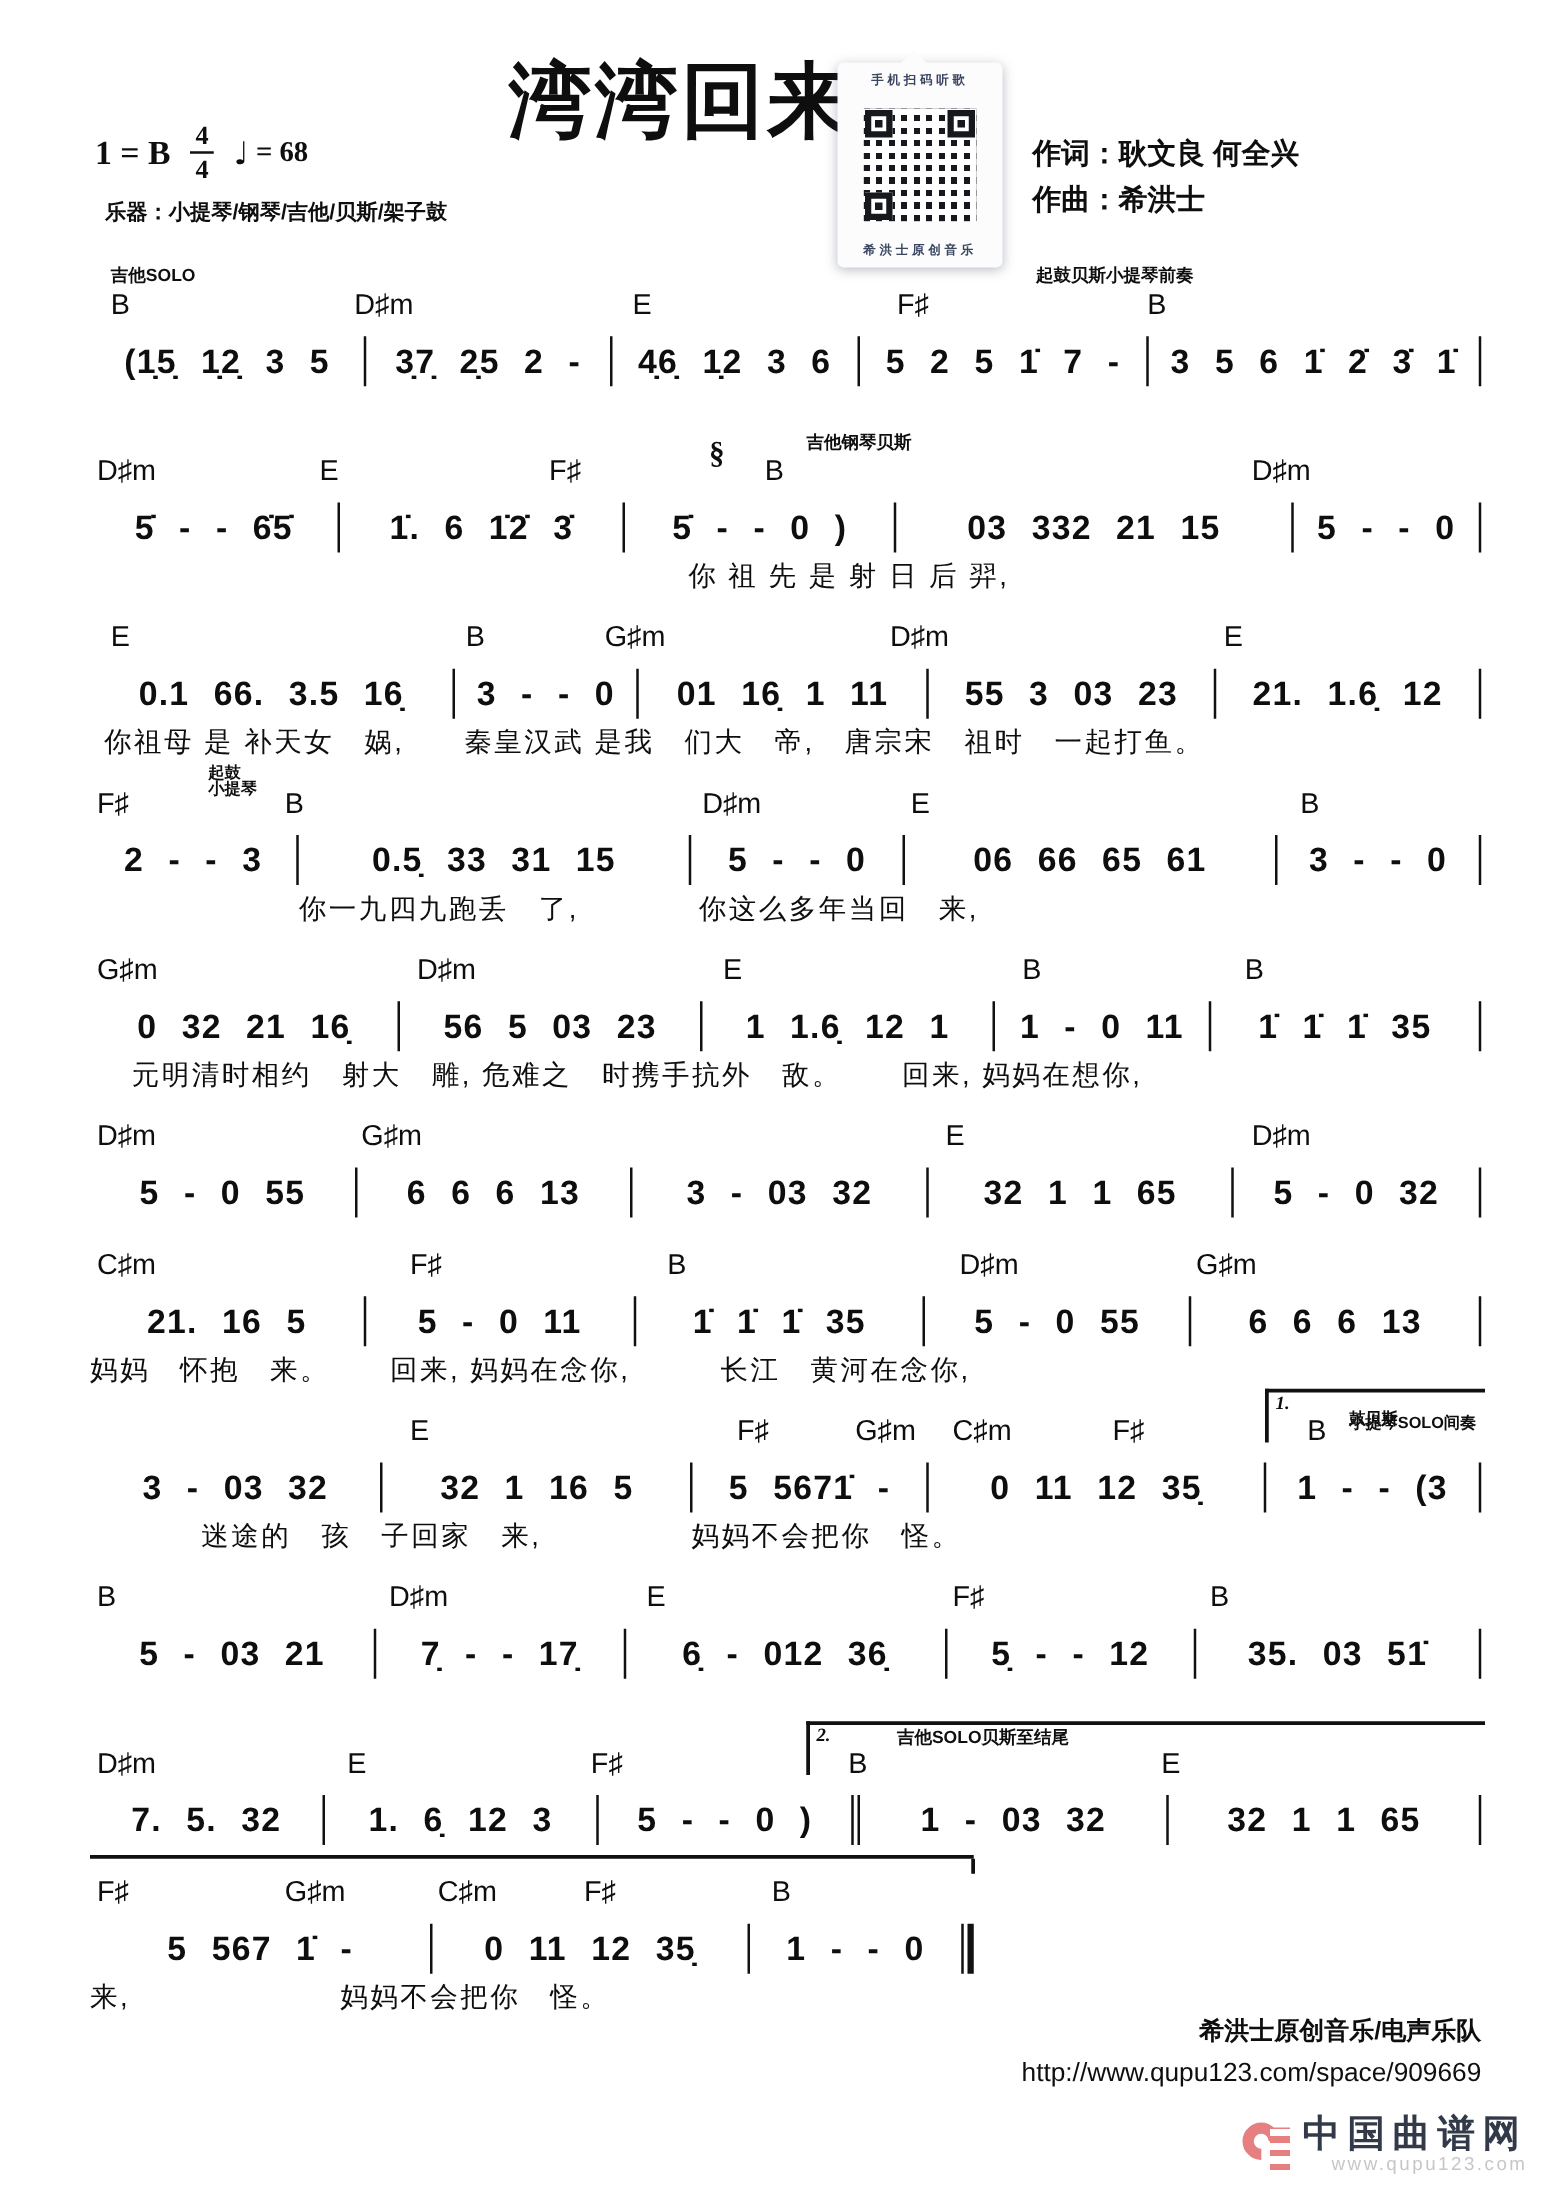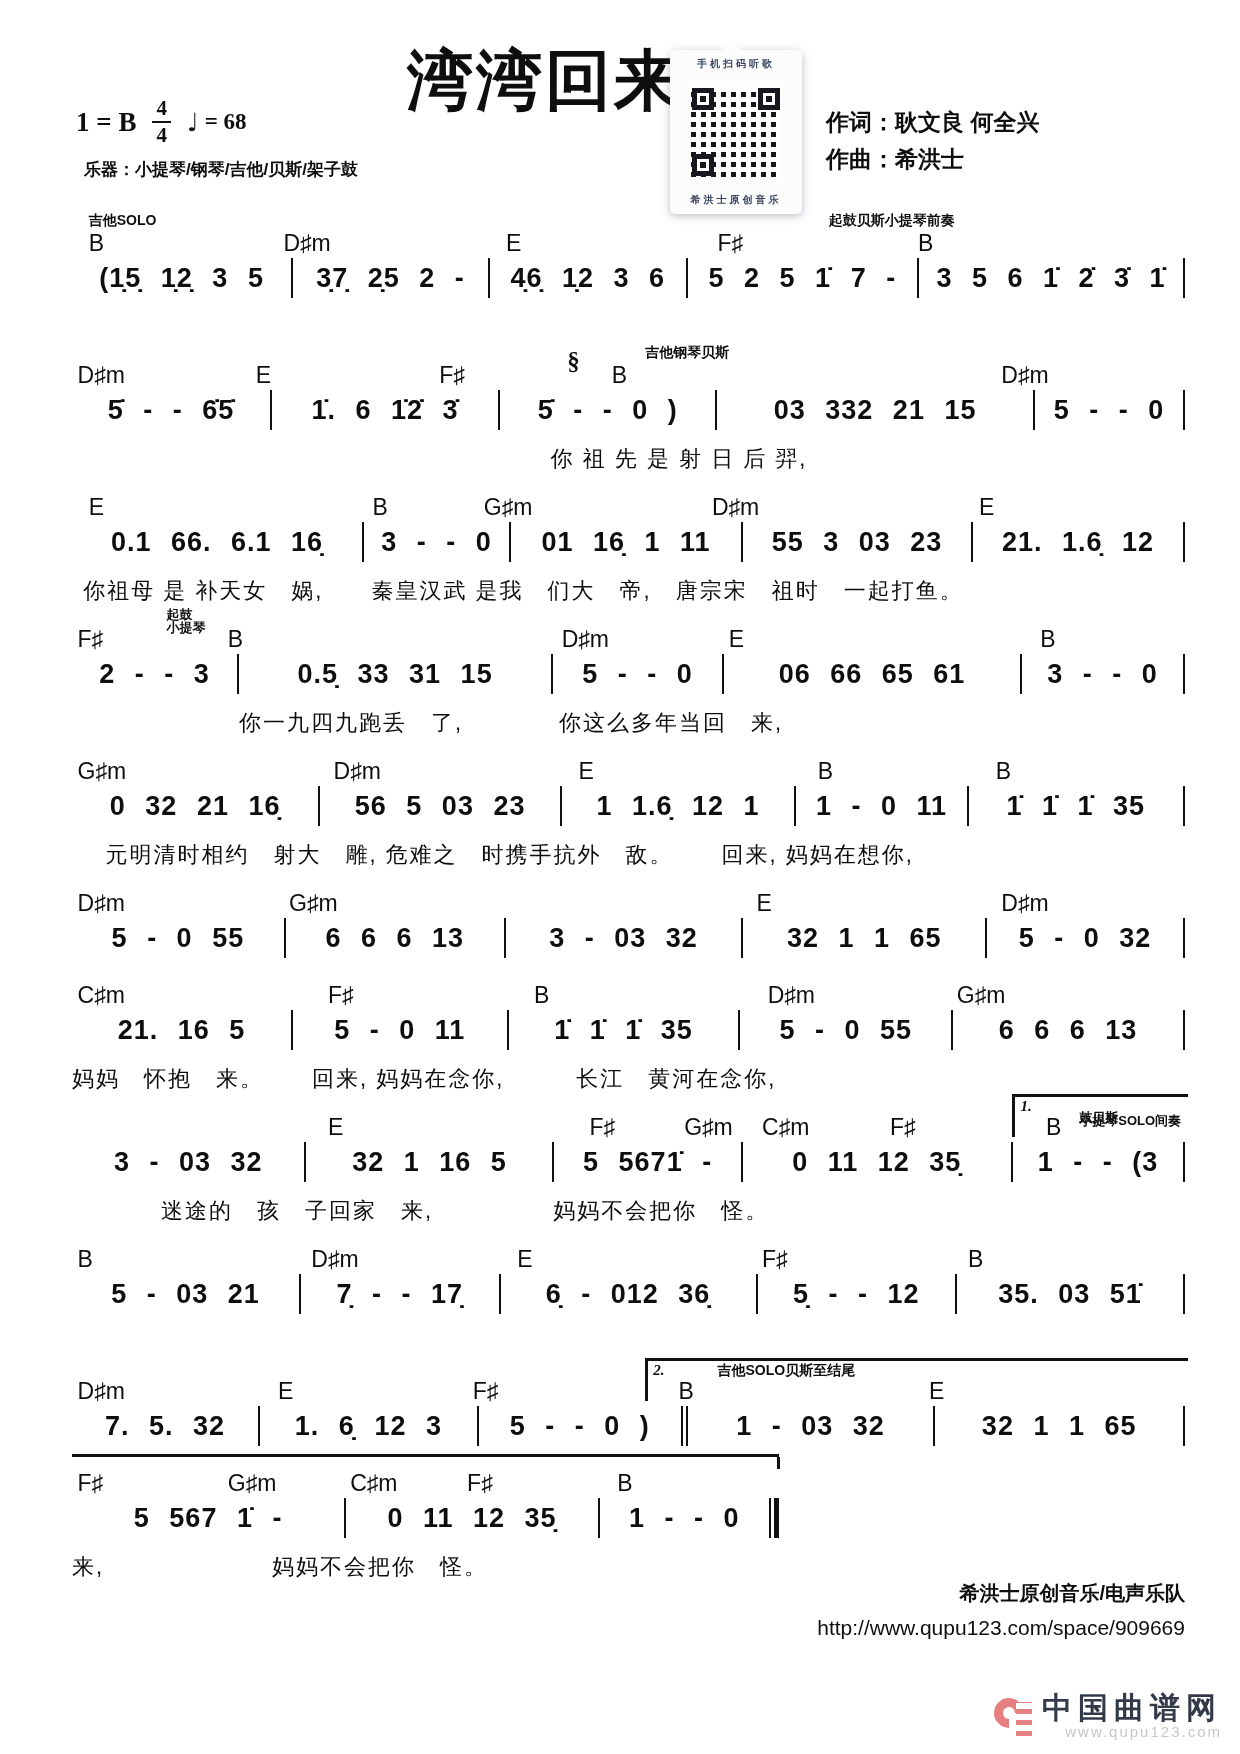--- a/index.html
+++ b/index.html
@@ -30,26 +30,26 @@
   .qr-f::after{content:"";position:absolute;left:3px;top:3px;width:6px;height:6px;background:#16181d;}
   .qr-f.tl{left:1px;top:1px}.qr-f.tr{right:1px;top:1px}.qr-f.bl{left:1px;bottom:1px}
   
   .score{position:absolute;left:72px;top:212px;width:1113px;}
   .line{position:relative;margin-bottom:4px;}
   .ann{position:relative;height:18px;}
   .ann span{position:absolute;font-size:14px;font-weight:bold;white-space:nowrap;}
   .chords{position:relative;height:26px;}
   .chords .ch{position:absolute;font-size:23px;white-space:nowrap;}
   .segno{position:absolute;font-size:25px;font-weight:bold;font-family:"Liberation Serif",serif;}
-  .notes{display:flex;align-items:center;height:44px;font-weight:bold;font-size:27px;white-space:nowrap;}
+  .notes{display:flex;align-items:center;height:44px;font-weight:bold;font-size:27px;white-space:nowrap;margin-top:11px;}
   .m{text-align:center;letter-spacing:1px;word-spacing:11px;overflow:hidden;}
   .bar{flex:none;width:2px;height:40px;background:#111;}
   .bar.gap{margin-left:3px;}
   .bar.thick{width:5px;margin-left:3px;}
-  .lyr{position:relative;height:30px;font-size:22px;white-space:nowrap;margin-top:10px;}
+  .lyr{position:relative;height:30px;font-size:22px;white-space:nowrap;}
   .lyr .txt{position:absolute;top:2px;letter-spacing:2px;}
   .volta{position:absolute;top:-2px;height:40px;border-top:3px solid #111;border-left:3px solid #111;z-index:2;}
   .volta i{font-style:italic;font-weight:bold;font-size:15px;margin-left:5px;font-family:"Liberation Serif",serif;}
   .topline{position:absolute;top:2px;border-top:3px solid #111;height:12px;}
   .topline::after{content:"";position:absolute;right:-1px;top:0;width:3px;height:12px;background:#111;}
   .ds{position:absolute;font-family:"Liberation Serif",serif;font-size:17px;top:0;}
   .endcredit{position:absolute;left:66%;width:34%;text-align:right;}
   .endcredit .band{font-size:20px;font-weight:bold;}
   .endcredit .url{font-size:21px;margin-top:9px;}
   
@@ -159,21 +159,21 @@
     <div class="line">
       <div class="ann"></div>
       <div class="chords">
         <span class="ch" style="left:1.5%">E</span>
         <span class="ch" style="left:27%">B</span>
         <span class="ch" style="left:37%">G♯m</span>
         <span class="ch" style="left:57.5%">D♯m</span>
         <span class="ch" style="left:81.5%">E</span>
       </div>
       <div class="notes">
-        <span class="m" style="flex-grow:27">0.1 66. 6.1 16̣</span>
+        <span class="m" style="flex-grow:27">0.1 66. 3.5 16̣</span>
           <span class="bar"></span>
         <span class="m" style="flex-grow:12">3 - - 0</span>
           <span class="bar"></span>
         <span class="m" style="flex-grow:21">01 16̣ 1 11</span>
           <span class="bar"></span>
         <span class="m" style="flex-grow:20">55 3 03 23</span>
           <span class="bar"></span>
         <span class="m" style="flex-grow:20">21. 1.6̣ 12</span>
           <span class="bar"></span>
       </div>

